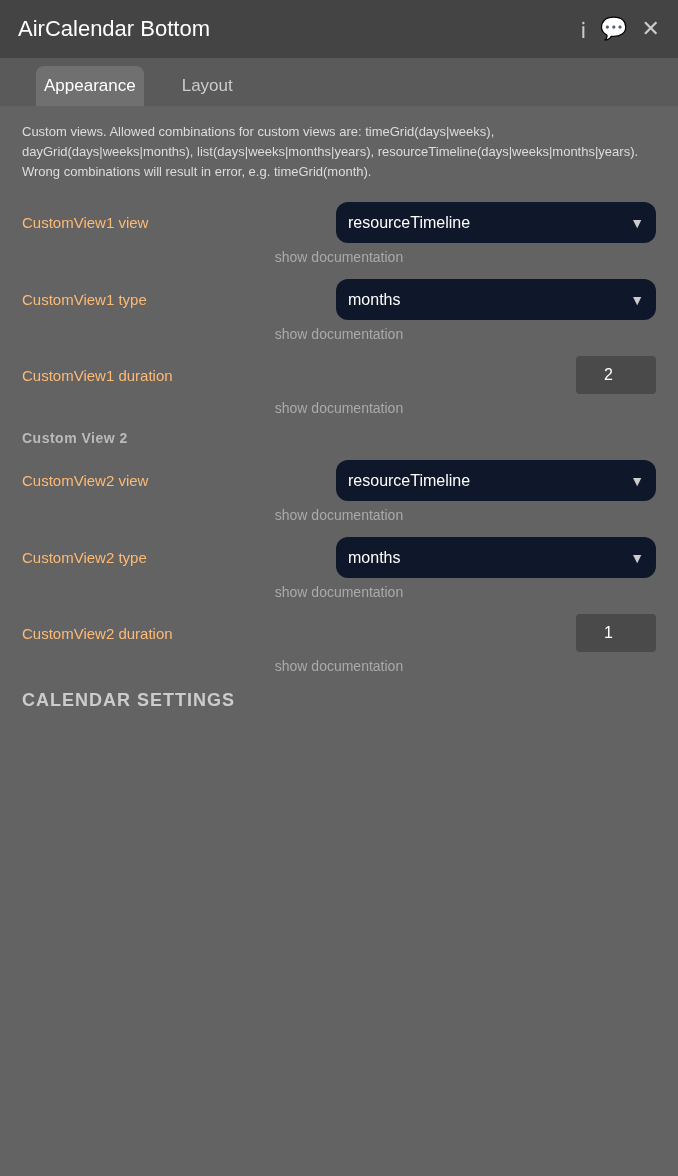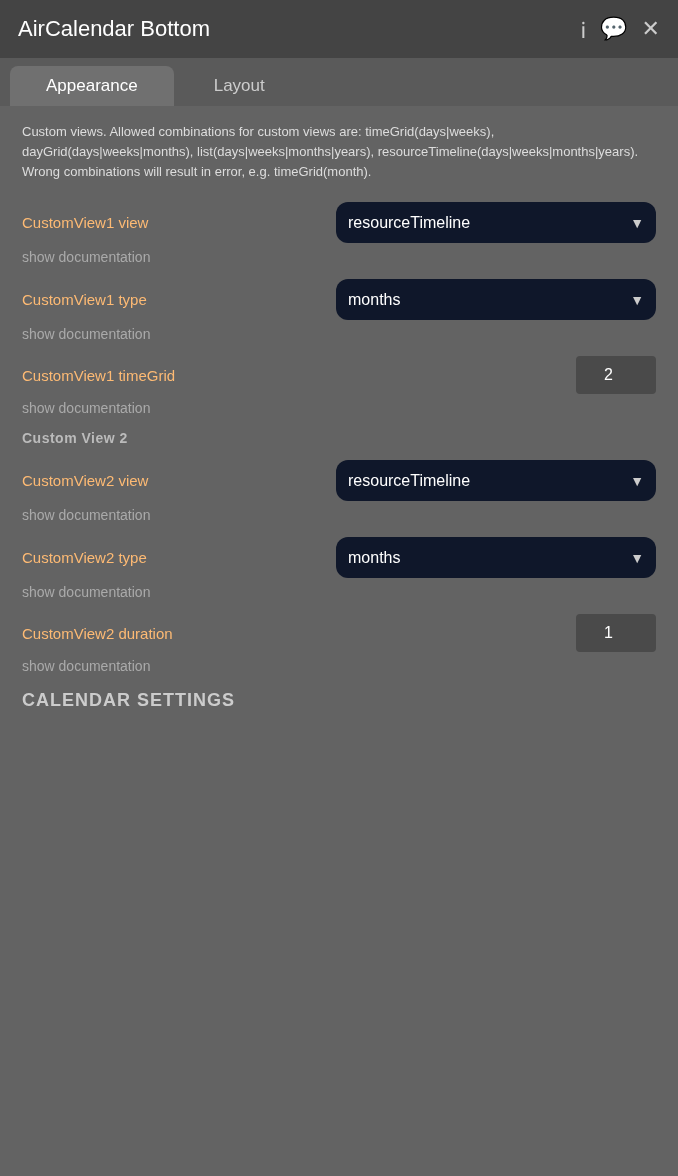--- a/index.html
+++ b/index.html
@@ -41,25 +41,26 @@
     }
     
     .tabs {
       display: flex;
       background: #5a5a5a;
       padding: 0 10px;
       gap: 4px;
       padding-top: 8px;
     }
     .tab {
-      padding: 10px 36px;
+      padding: 10px 8px;
       font-size: 17px;
       cursor: pointer;
       border-radius: 8px 8px 0 0;
       color: #cccccc;
+      margin-left: 26px;
     }
     .tab.active {
       background: #707070;
       color: #ffffff;
       font-weight: 500;
     }
     
     .content {
       flex: 1;
       padding: 16px 22px;
@@ -119,21 +120,21 @@
       background: #4a4a4a;
       border: none;
       border-radius: 4px;
       color: #ffffff;
       font-size: 16px;
       padding: 10px 12px;
       text-align: center;
       outline: none;
     }
     .doc-link {
-      text-align: left;
+      text-align: center;
       color: #aaaaaa;
       font-size: 14px;
       margin-bottom: 14px;
       cursor: pointer;
     }
     .section-divider {
       color: #bbbbbb;
       font-size: 14px;
       font-weight: 600;
       letter-spacing: 0.5px;
@@ -197,21 +198,21 @@
           <option>days</option>
           <option>weeks</option>
           <option>years</option>
         </select>
         <span class="select-arrow">▼</span>
       </div>
     </div>
     <div class="doc-link">show documentation</div>
 
     <div class="setting-row">
-      <span class="setting-label">CustomView1 timeGrid</span>
+      <span class="setting-label">CustomView1 duration</span>
       <div class="setting-control" style="display:flex; justify-content:flex-end;">
         <input class="number-input" type="number" value="2" style="">
       </div>
     </div>
     <div class="doc-link">show documentation</div>
 
     <div class="section-divider">Custom View 2</div>
 
     <div class="setting-row">
       <span class="setting-label">CustomView2 view</span>

